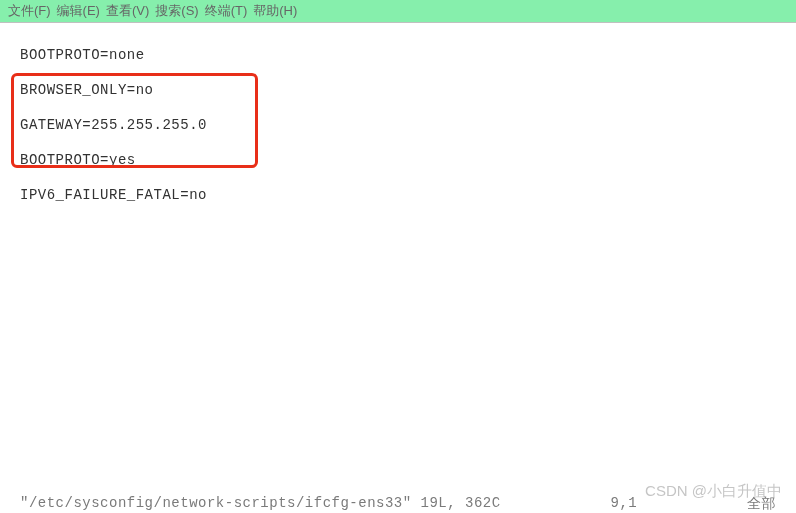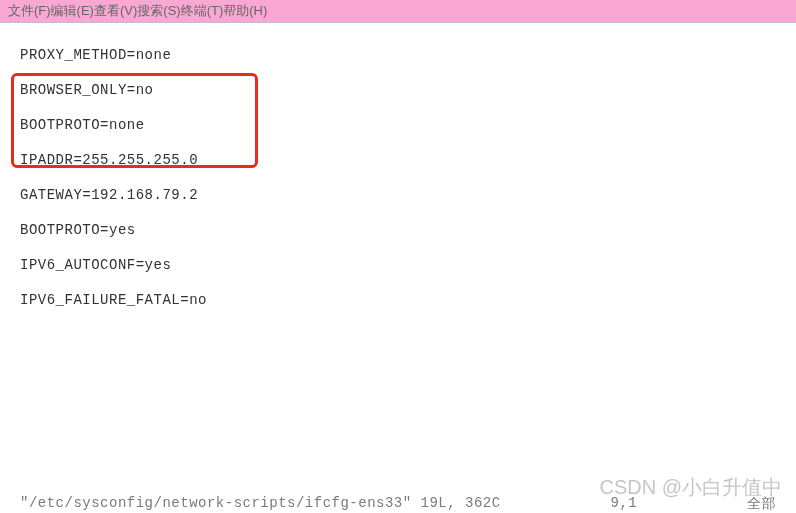--- a/index.html
+++ b/index.html
@@ -5,28 +5,28 @@
     * { margin: 0; padding: 0; box-sizing: border-box; }
     body {
       font-family: "SimSun", "Microsoft YaHei", monospace;
       background: #ffffff;
       width: 796px;
       height: 513px;
       overflow: hidden;
       position: relative;
     }
     .menubar {
-      background: #f9a8d4;
+      background: #86efac;
       border-bottom: 1px solid #c0c0c0;
       padding: 2px 8px;
       font-size: 13px;
       color: #666;
       font-family: "SimSun", sans-serif;
       display: flex;
-      gap: 0;
+      gap: 6px;
     }
     .menubar span { display: inline-block; }
     .editor {
       padding: 6px 0 0 20px;
       font-family: "Consolas", "Courier New", monospace;
       font-size: 14px;
       line-height: 17.5px;
       color: #323232;
       letter-spacing: 0.5px;
       white-space: pre;
@@ -52,45 +52,42 @@
       color: #7a7a7a;
       letter-spacing: 0.5px;
       display: flex;
       justify-content: space-between;
     }
     .watermark {
       position: absolute;
       right: 14px;
       bottom: 12px;
       font-family: "Microsoft YaHei", sans-serif;
-      font-size: 20px;
+      font-size: 15px;
       color: rgba(150,150,150,0.55);
       pointer-events: none;
     }
   </style>
 </head>
 <body>
 
 <div class="menubar">
   <span>文件(F)</span>
   <span>编辑(E)</span>
   <span>查看(V)</span>
   <span>搜索(S)</span>
   <span>终端(T)</span>
   <span>帮助(H)</span>
 </div>
 
 <div class="editor">
-<div>PROXY_METHOD=none</div>
+<div>BOOTPROTO=none</div>
 <div>BROWSER_ONLY=no</div>
-<div>BOOTPROTO=none</div>
-<div>IPADDR=255.255.255.0</div>
-<div>GATEWAY=192.168.79.2</div>
+<div>GATEWAY=255.255.255.0</div>
 <div>BOOTPROTO=yes</div>
-<div>IPV6_AUTOCONF=yes</div>
 <div>IPV6_FAILURE_FATAL=no</div>
 
 
 
 
 
 
 
 
 

